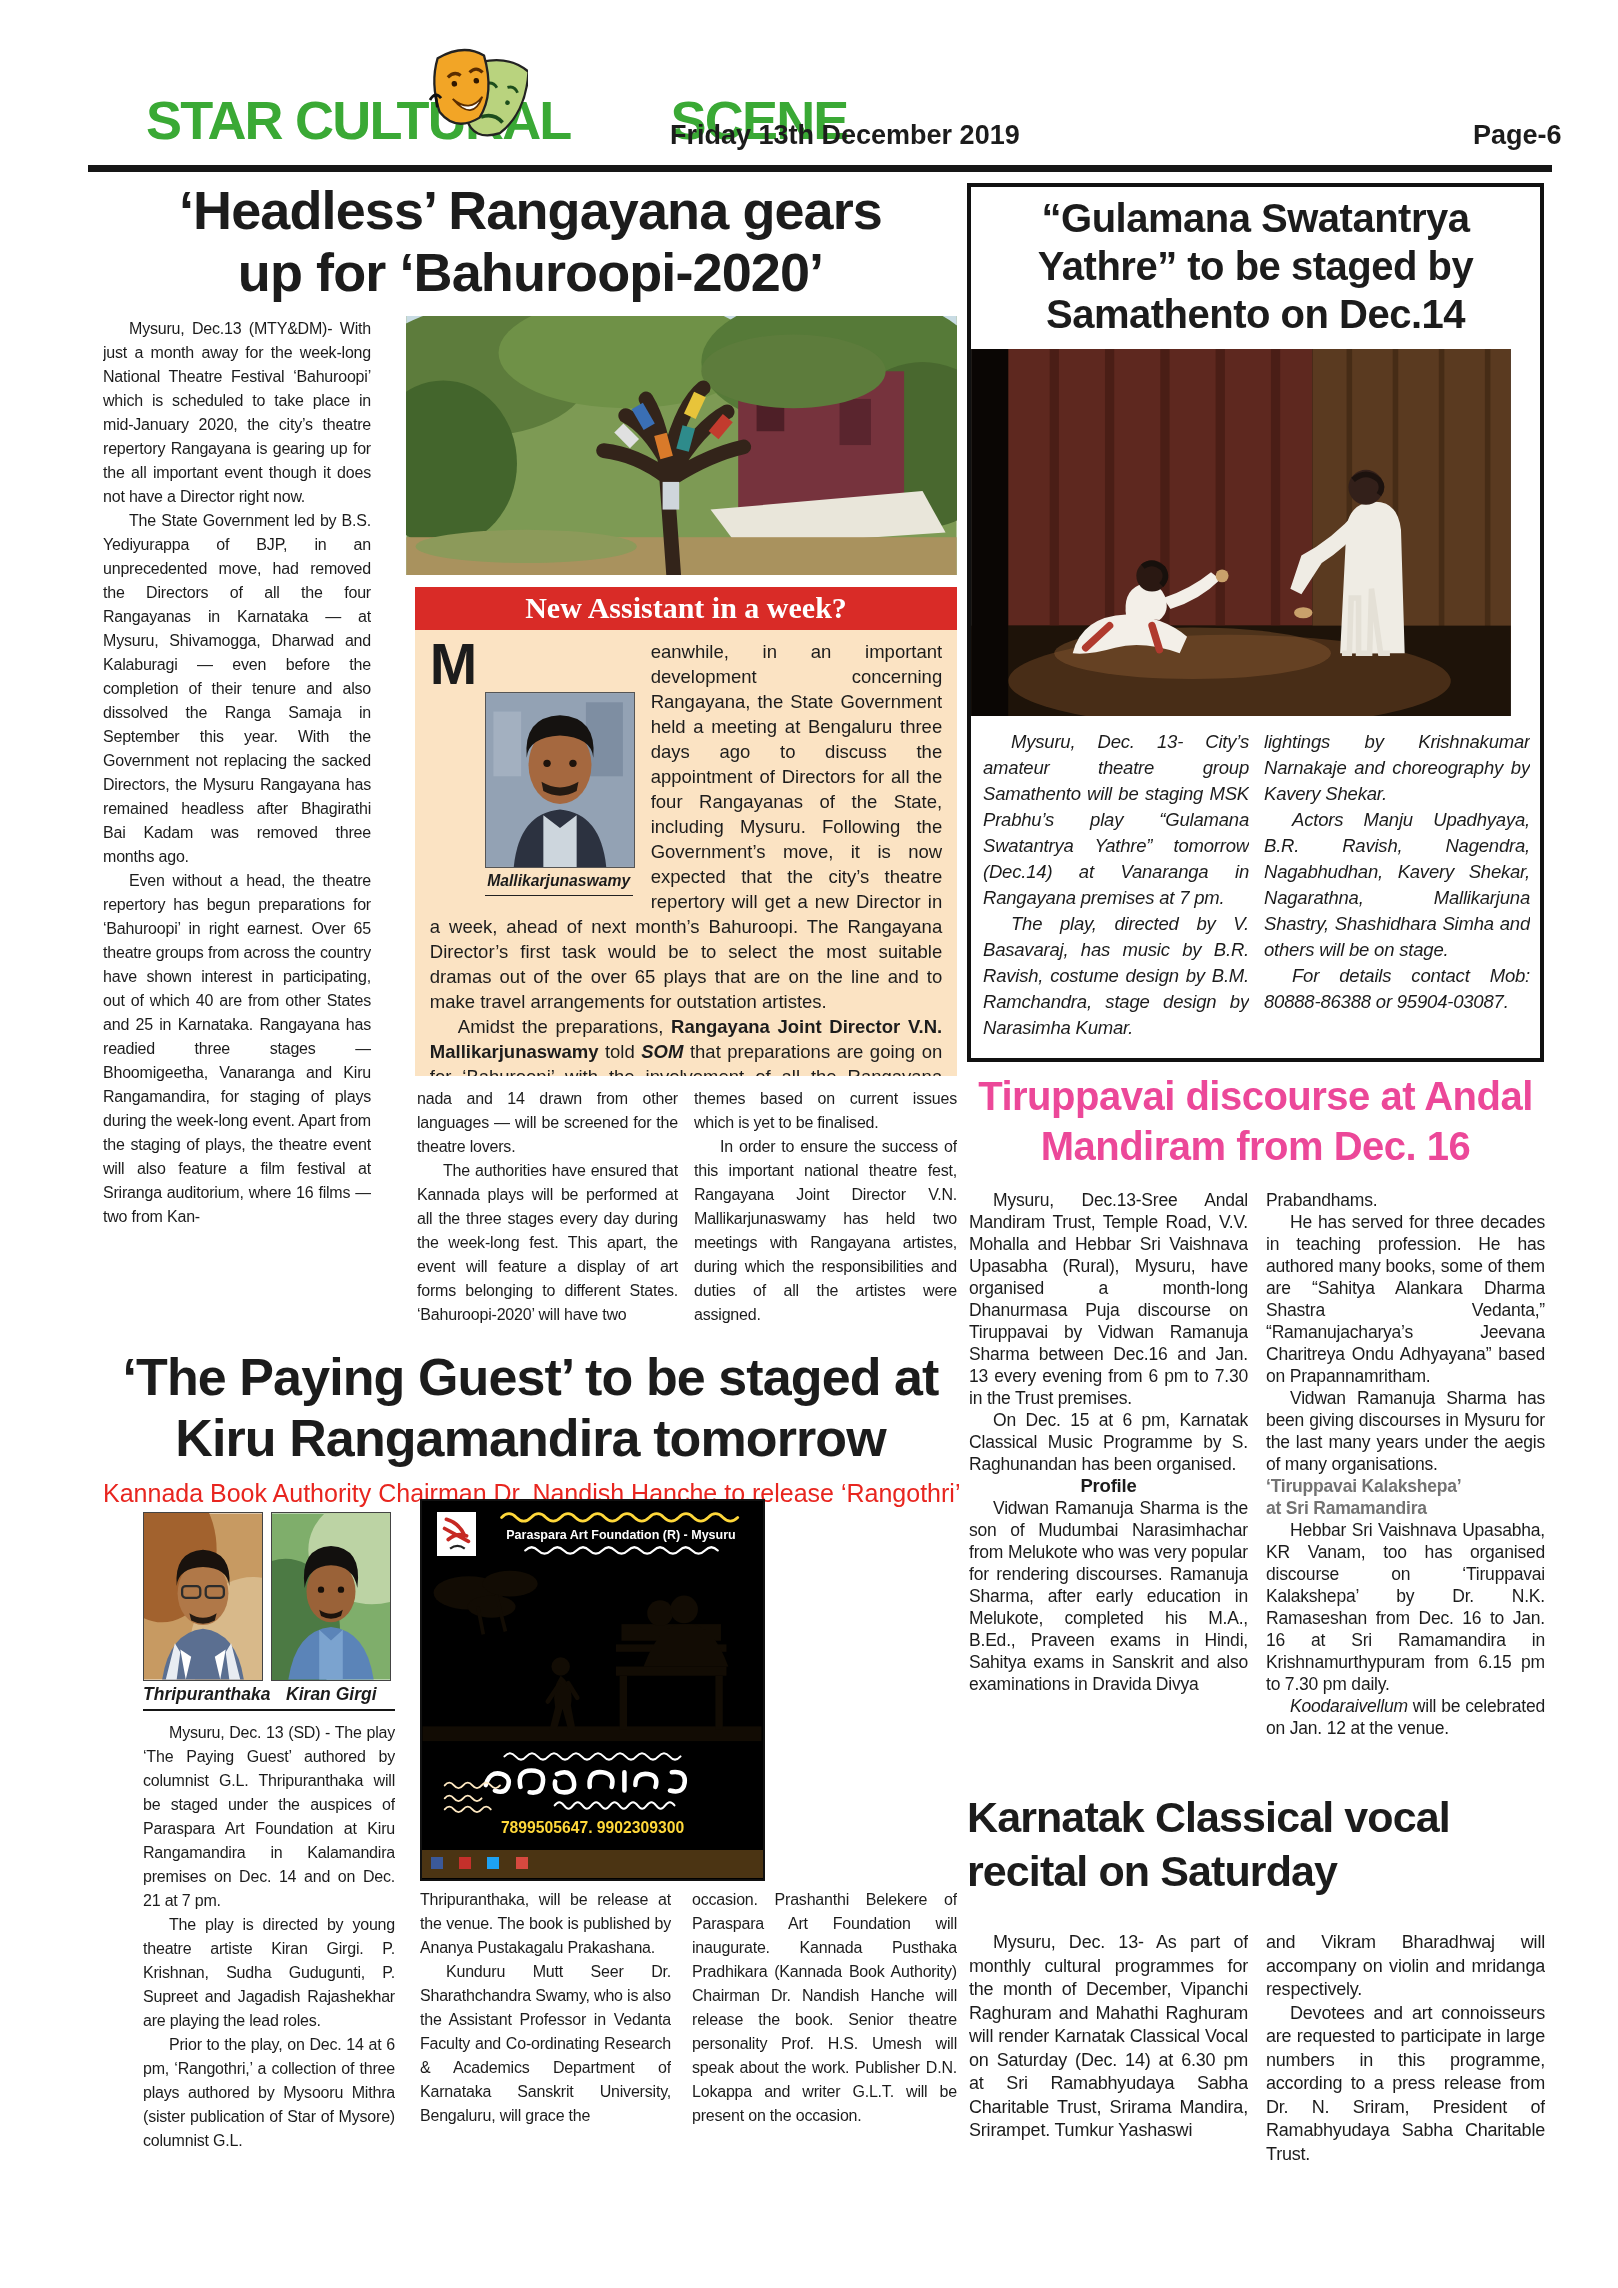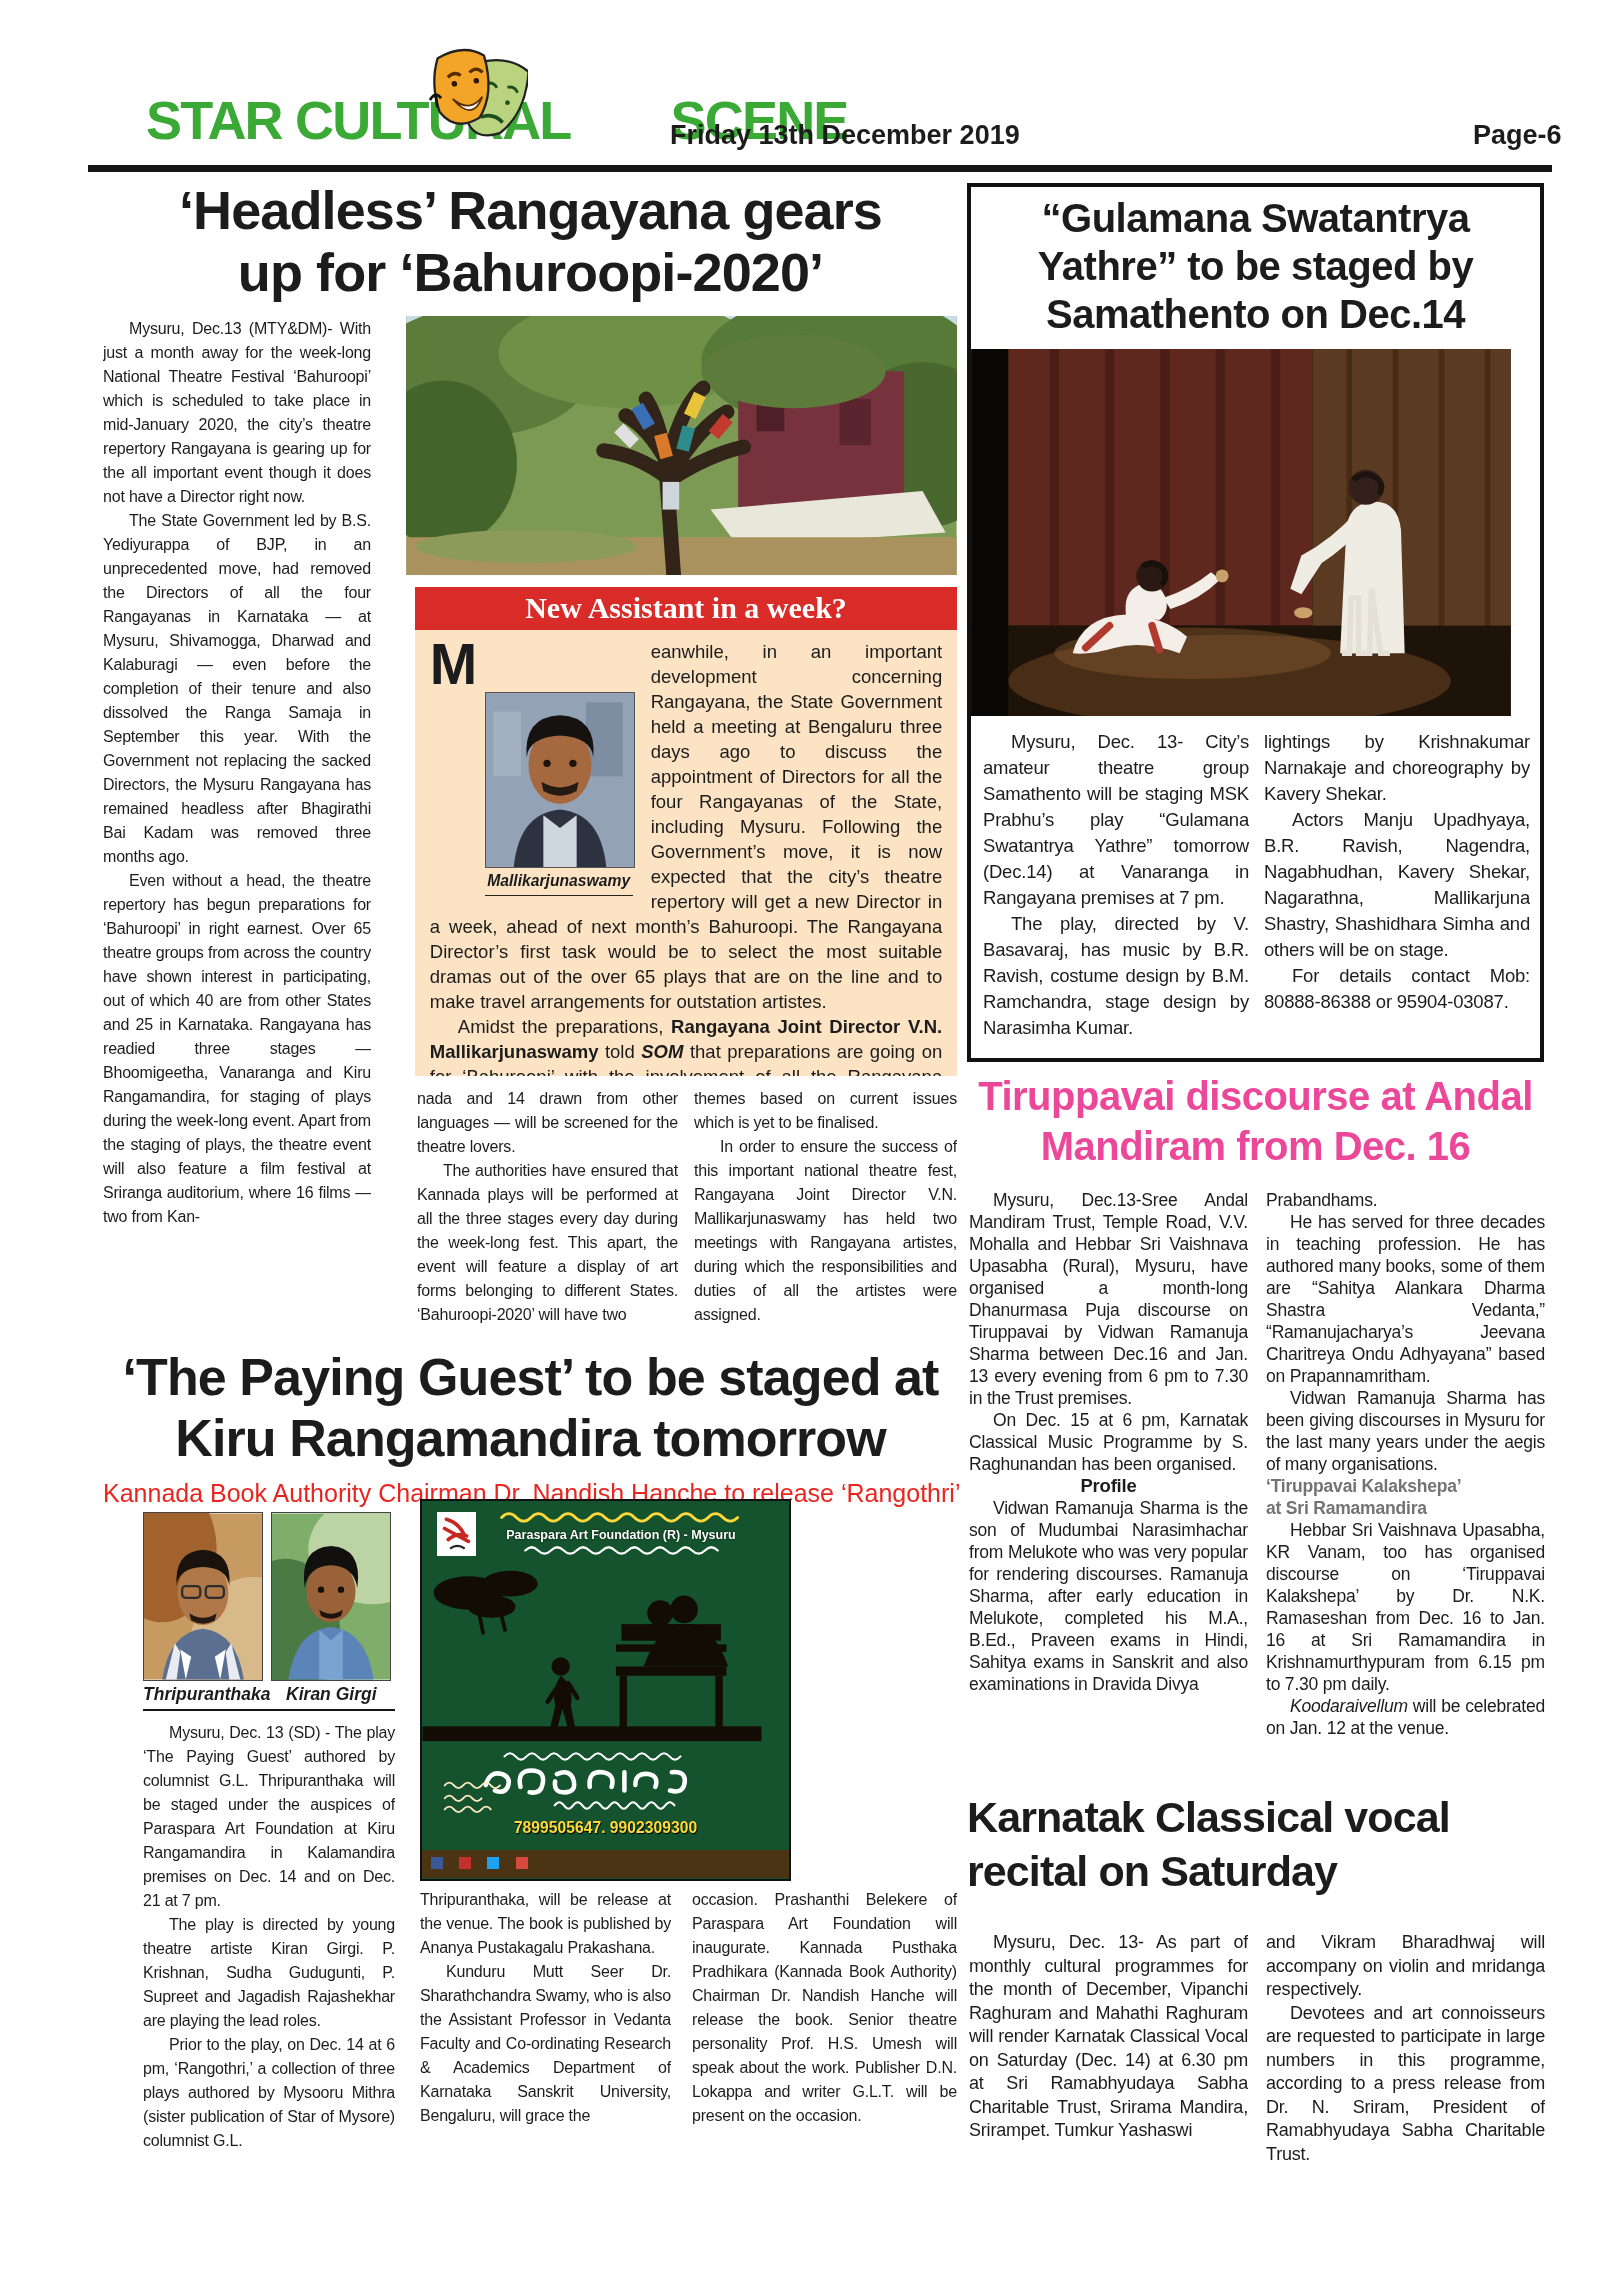--- a/index.html
+++ b/index.html
@@ -9,21 +9,21 @@
   .brand{position:absolute;left:146px;top:89px;font-size:54px;font-weight:bold;
          color:#3aa935;letter-spacing:-1.8px;white-space:nowrap;}
   .brand .gap{display:inline-block;width:100px;}
   .masks{position:absolute;left:417px;top:39px;width:111px;height:134px;z-index:3;}
   .dateline{position:absolute;left:670px;top:120px;font-size:27px;font-weight:bold;}
   .pagenum{position:absolute;left:1473px;top:120px;font-size:27px;font-weight:bold;}
   .hrule{position:absolute;left:88px;top:165px;width:1464px;height:6.5px;background:#161616;}
   
   .btxt{font-size:16px;line-height:24px;text-align:justify;letter-spacing:-0.2px;}
   .btxt p{margin:0;text-indent:26px;}
-  .rtxt{font-size:18.5px;line-height:26px;text-align:justify;letter-spacing:-0.2px;}
+  .rtxt{font-size:18.5px;line-height:26px;text-align:justify;letter-spacing:-0.2px;font-style:italic;}
   .rtxt p{margin:0;text-indent:28px;}
   .ttxt{font-size:17.5px;line-height:22px;text-align:justify;letter-spacing:-0.2px;}
   .ttxt p{margin:0;text-indent:24px;}
   .ktxt{font-size:18px;line-height:23.5px;text-align:justify;letter-spacing:-0.2px;}
   .ktxt p{margin:0;text-indent:24px;}
   .clip{overflow:hidden;}
   
   .lead-hl{position:absolute;left:92px;top:179px;width:877px;text-align:center;
            font-size:54px;font-weight:bold;letter-spacing:-0.9px;line-height:62px;}
   .lead-c1{position:absolute;left:103px;top:317px;width:268px;height:1034px;}
@@ -47,22 +47,22 @@
   .pg-hl{position:absolute;left:92px;top:1347px;width:877px;text-align:center;
          font-size:52px;font-weight:bold;letter-spacing:-0.9px;line-height:61px;}
   .pg-sub{position:absolute;left:103px;top:1479px;width:868px;font-size:25px;color:#e8251f;}
   .pg-c1{position:absolute;left:143px;top:1512px;width:252px;height:766px;}
   .pg-photos{display:flex;gap:8.3px;}
   .pg-photo{width:120px;height:169px;border:0.9px solid #444;box-sizing:border-box;}
   .pg-caps{display:flex;gap:8.3px;font-size:17.5px;font-weight:bold;font-style:italic;
            border-bottom:2.8px solid #161616;padding:2.8px 0 4.6px 0;}
   .pg-caps span{width:120px;text-align:center;}
   .pg-c1 .btxt{margin-top:9.2px;}
-  .poster{position:absolute;left:420px;top:1499px;width:371px;height:382px;
-          border:2.8px solid #111;background:#14532d;box-sizing:border-box;overflow:hidden;}
+  .poster{position:absolute;left:420px;top:1499px;width:345px;height:382px;
+          border:2.8px solid #111;background:#000000;box-sizing:border-box;overflow:hidden;}
   .pg-c2{position:absolute;left:420px;top:1888px;width:251px;height:388px;}
   .pg-c3{position:absolute;left:692px;top:1888px;width:265px;height:388px;}
   
   .gbox{position:absolute;left:967px;top:183px;width:577px;height:879px;
         border:4.6px solid #111;box-sizing:border-box;}
   .gbox-hl{margin-top:7.4px;text-align:center;font-size:40px;font-weight:bold;
            letter-spacing:-0.5px;line-height:48px;}
   .stage-photo{margin:11px auto 0 auto;width:540px;height:367px;}
   .gcols{position:relative;margin-top:9.2px;height:305px;}
   .gcolA{position:absolute;left:12px;top:0;width:266px;height:305px;}

